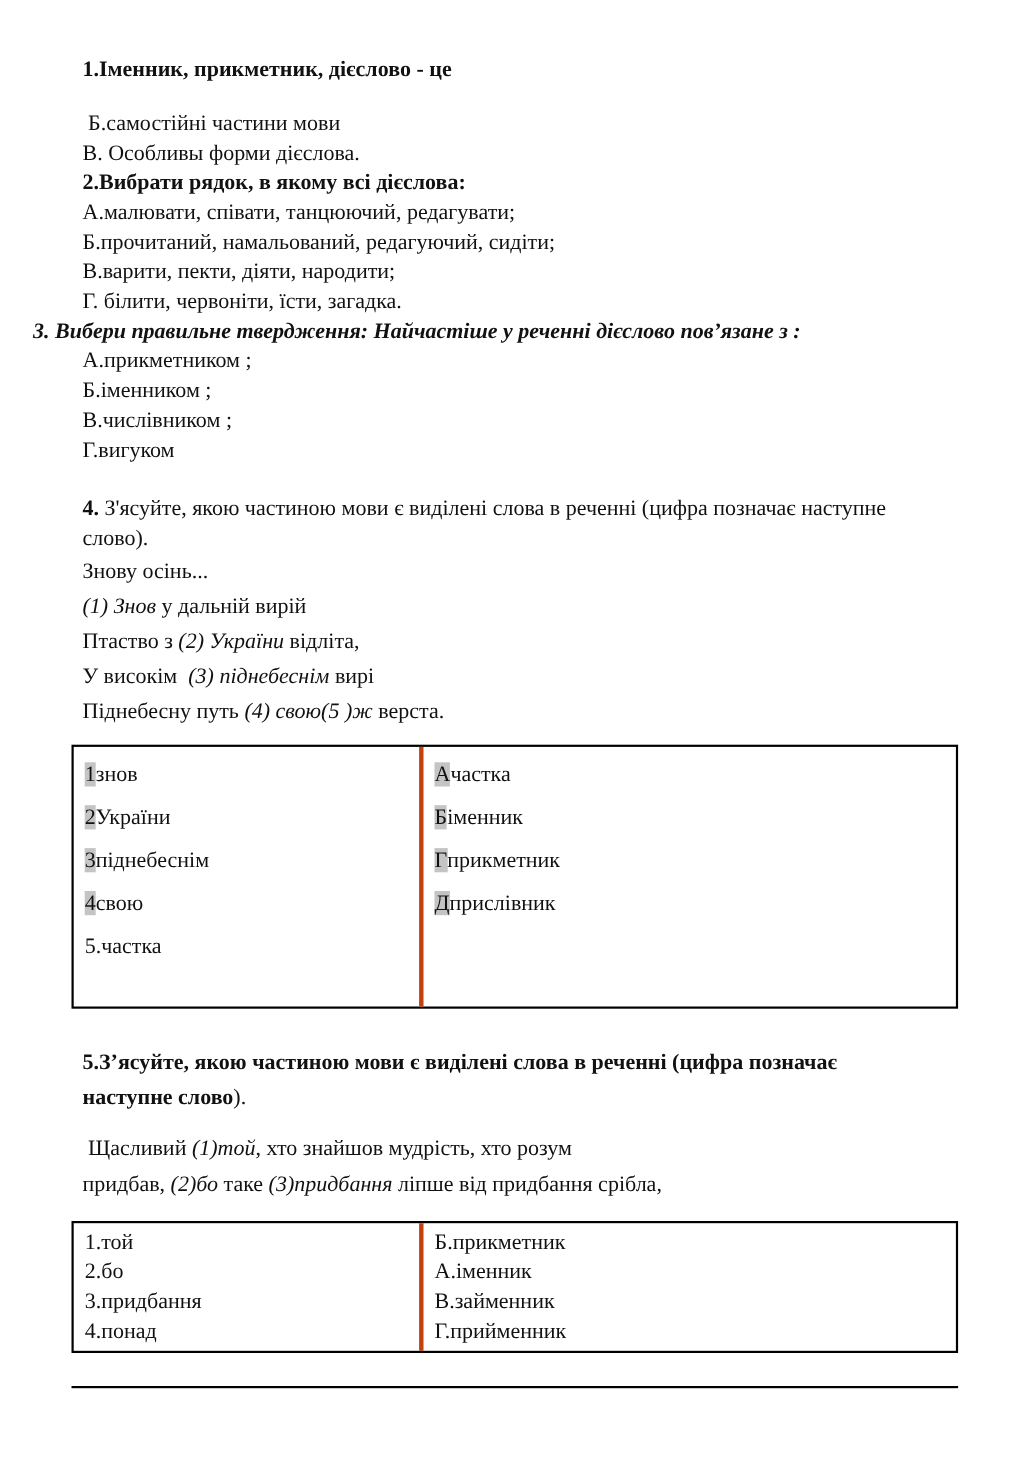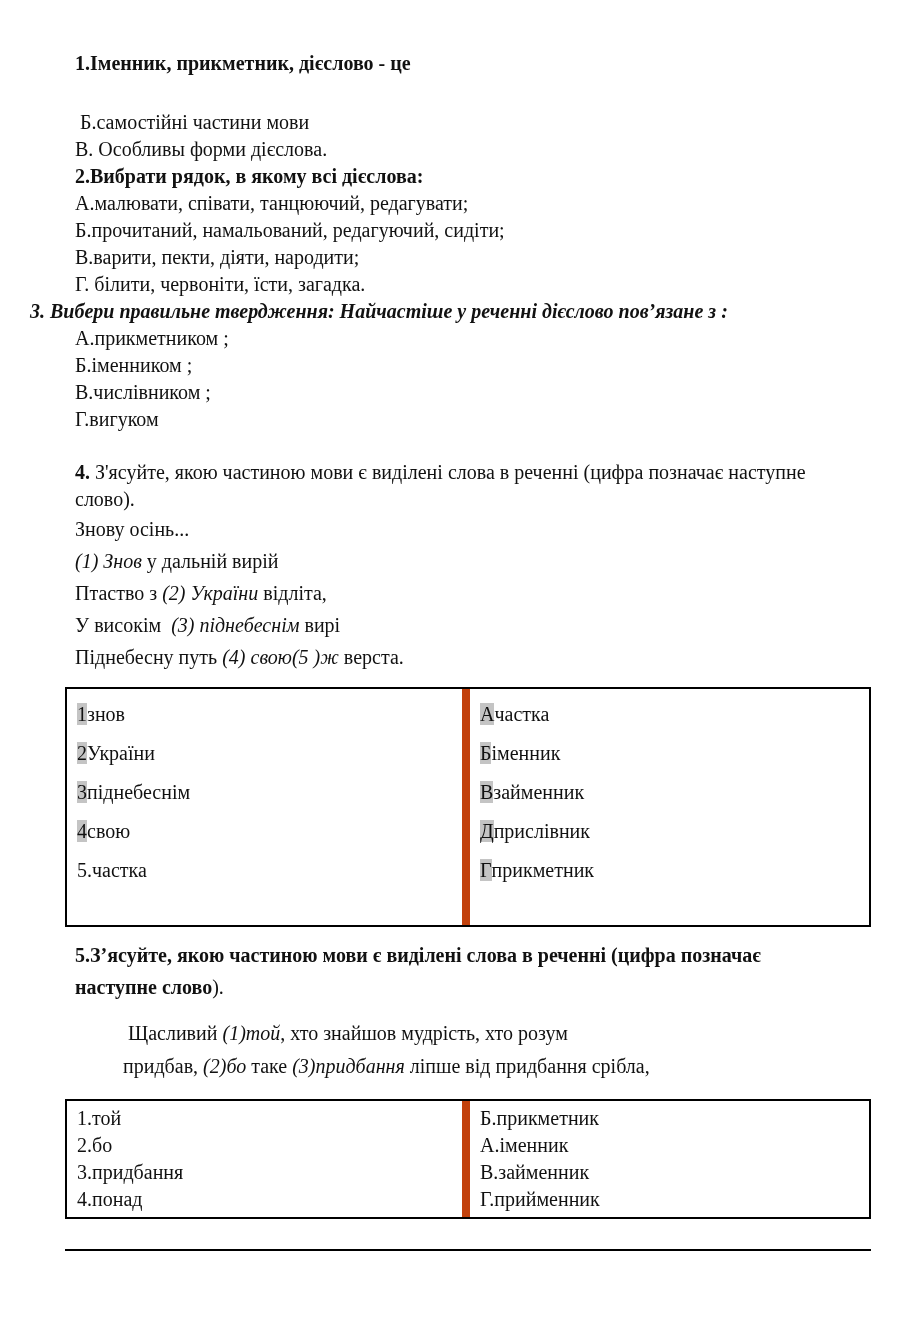--- a/index.html
+++ b/index.html
@@ -8,42 +8,42 @@
     width:918px; height:1339px; overflow:hidden;
     font-family:"Liberation Serif", serif;
     font-size:20px; color:#111111;
   }
   .page { padding:50px 48px 0 75px; }
   .line { line-height:27px; white-space:pre-wrap; }
   .bold { font-weight:bold; }
   .s-b { font-weight:bold; }
   .s-i { font-style:italic; }
   .s-hl { background:#c4c4c4; }
-  .title-gap { margin-bottom:32px; }
+  .title-gap { margin-bottom:22px; }
   .q3-title { margin-left:-45px;font-style:italic; }
   .q4-block { margin-top:26px; }
   .q4-intro { max-width:784px; }
   .poem .line { line-height:32px; }
   .grid-table {
     display:flex; align-items:stretch;
     border:2px solid #000; width:806px; margin-left:-10px;
     background:#fff;
   }
   .grid-table .cell { padding:6px 10px 6px 10px; }
-  .cell-left { width:403px; border-right:8px solid #c2410c; }
+  .cell-left { width:318px; border-right:4px solid #c2410c; }
   .cell-right { flex:1;font-family:Liberation Serif, serif; }
   .t1 { min-height:240px; margin-top:14px; }
   .t1 .cell .line { line-height:39px; }
   .t2 { margin-top:16px; }
   .t2 .cell { padding-top:4px; padding-bottom:4px; }
   .t2 .cell .line { line-height:27px; }
-  .q5-title { max-width:700px; margin-top:12px; }
+  .q5-title { max-width:700px; margin-top:33px; }
   .q5-title .line { line-height:32px; }
   .q5-par { margin-top:14px; }
-  .q5-par .line { line-height:33px;margin-left:48px; }
+  .q5-par .line { line-height:33px; }
   .bottom-rule { border-top:2px solid #000; width:806px; margin-left:-10px; margin-top:30px; height:0; }
 </style>
 </head>
 <body>
 
 <div class="page">
 
   <section>
     <p class="line bold title-gap">1.Іменник, прикметник, дієслово - це</p>
     <p class="line"> Б.самостійні частини мови</p>
@@ -80,23 +80,22 @@
       <div class="cell cell-left">
         <p class="line"><span class="s-hl">1</span><span>знов</span></p>
         <p class="line"><span class="s-hl">2</span><span>України</span></p>
         <p class="line"><span class="s-hl">3</span><span>піднебеснім</span></p>
         <p class="line"><span class="s-hl">4</span><span>свою</span></p>
         <p class="line"><span>5.частка</span></p>
       </div>
       <div class="cell cell-right">
         <p class="line"><span class="s-hl">А</span><span>частка</span></p>
         <p class="line"><span class="s-hl">Б</span><span>іменник</span></p>
-        <p class="line"><span class="s-hl">В</span><span>займенник</span></p>
+        <p class="line"><span class="s-hl">Г</span><span>прикметник</span></p>
         <p class="line"><span class="s-hl">Д</span><span>прислівник</span></p>
-        <p class="line"><span class="s-hl">Г</span><span>прикметник</span></p>
       </div>
     </div>
   </section>
 
   <section>
     <div class="q5-title">
       <p class="line"><span class="s-b">5.З’ясуйте, якою частиною мови є виділені слова в реченні (цифра позначає наступне слово</span><span>).</span></p>
     </div>
     <div class="q5-par">
       <p class="line"><span> Щасливий </span><span class="s-i">(1)той</span><span>, хто знайшов мудрість, хто розум</span></p>

